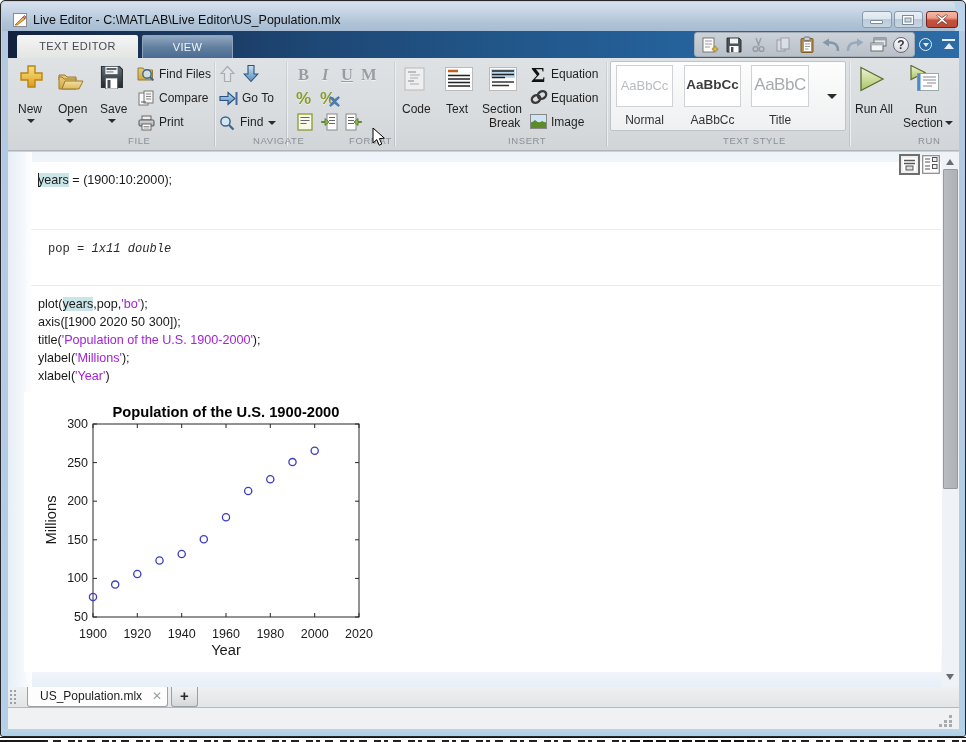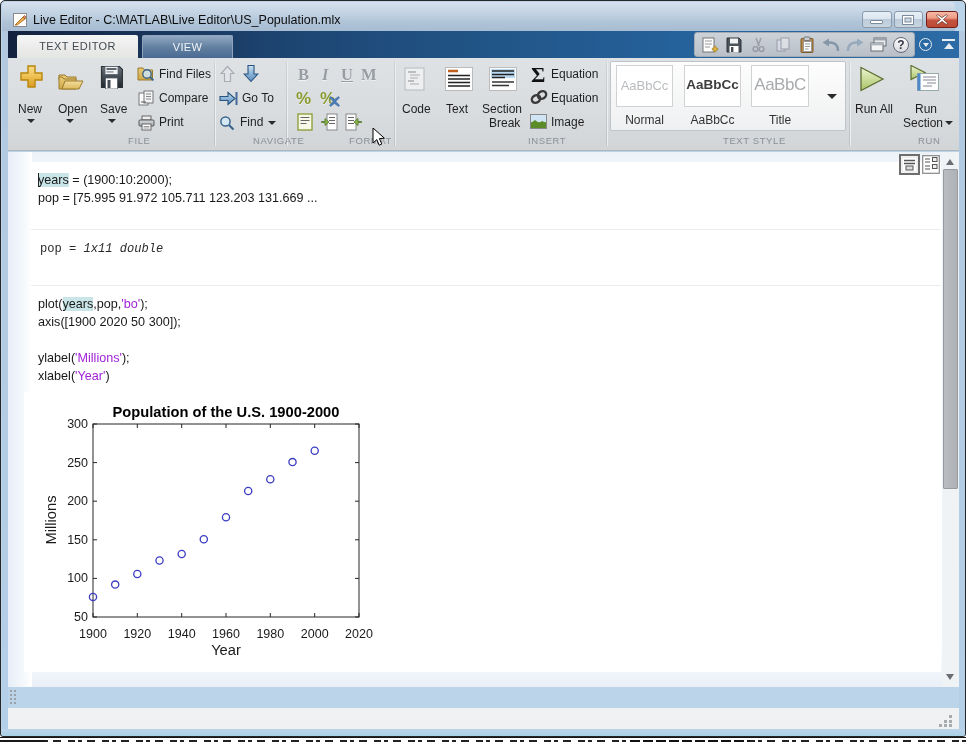--- a/index.html
+++ b/index.html
@@ -176,21 +176,21 @@
     <div id="ribbon">
 
       <div class="vsep" style="left:212px"></div>
       <div class="vsep" style="left:284px"></div>
       <div class="vsep" style="left:392px"></div>
       <div class="vsep" style="left:604px"></div>
       <div class="vsep" style="left:847px"></div>
       <div class="seclabel" style="left:94px">FILE</div>
       <div class="seclabel" style="left:219px">NAVIGATE</div>
       <div class="seclabel" style="left:315px">FORMAT</div>
-      <div class="seclabel" style="left:494px">INSERT</div>
+      <div class="seclabel" style="left:474px">INSERT</div>
       <div class="seclabel" style="left:689px">TEXT STYLE</div>
       <div class="seclabel" style="left:884px">RUN</div>
 
       <svg class="abs" style="left:17px;top:6px" width="25" height="25" viewBox="0 0 25 25">
         <path d="M9 2 h7 v7 h7 v7 h-7 v7 h-7 v-7 h-7 v-7 h7 z" fill="url(#gold)" stroke="#b8860b" stroke-width="1.4"></path>
         <defs>
             <linearGradient id="gold" x1="0" y1="0" x2="0" y2="1">
           <stop offset="0" stop-color="#f7dc8a"></stop>
               <stop offset="0.5" stop-color="#eec052"></stop>
               <stop offset="1" stop-color="#d99b23"></stop>
@@ -406,26 +406,26 @@
     <svg class="abs" style="left:371px;top:126px;z-index:50" width="14" height="20" viewBox="0 0 14 20">
       <path d="M1 1 L1 16 L4.8 12.6 L7.2 18.2 L9.8 17 L7.4 11.6 L12.4 11.2 Z" fill="#fff" stroke="#000" stroke-width="1"></path>
     </svg>
 
     <div id="editor">
       <div id="doc"></div>
       <div class="abs" style="left:0;top:0;width:24px;height:535px;background:linear-gradient(90deg,#e7eef7,#f6f9fc 70%,#ffffff)"></div>
 
       <div class="codeline" style="left:30px;top:21px"><span class="hl">years</span> = (1900:10:2000);</div>
       <div class="abs" style="left:30px;top:21px;width:1px;height:14px;background:#222"></div>
-      <div class="codeline" style="left:30px;top:39px">pop = [75.995 91.972 105.711 123.203 131.669 ...</div>
       <div class="abs" style="left:23px;top:77px;width:910px;height:1px;background:#ededee"></div>
-      <div class="outline" style="left:32px;top:90px">pop = <i>1x11 double</i></div>
+      <div class="outline" style="left:40px;top:90px">pop = <i>1x11 double</i></div>
       <div class="abs" style="left:23px;top:133px;width:910px;height:1px;background:#ececec"></div>
       <div class="codeline" style="left:30px;top:145px">plot(<span class="hl">years</span>,pop,<span class="str">'bo'</span>);</div>
       <div class="codeline" style="left:30px;top:163px">axis([1900 2020 50 300]);</div>
+      <div class="codeline" style="left:30px;top:181px">title(<span class="str">'Population of the U.S. 1900-2000'</span>);</div>
       <div class="codeline" style="left:30px;top:199px">ylabel(<span class="str">'Millions'</span>);</div>
       <div class="codeline" style="left:30px;top:217px">xlabel(<span class="str">'Year'</span>)</div>
 
       <svg class="abs" style="left:16px;top:240px" width="420" height="280" viewBox="0 0 420 280">
         <rect x="0" y="0" width="420" height="280" fill="#ffffff"></rect>
         <text x="202" y="25" font-size="14.7" font-weight="bold" fill="#000" text-anchor="middle" font-family="Liberation Sans">Population of the U.S. 1900-2000</text>
         <rect x="69" y="32" width="266" height="193" fill="none" stroke="#262626" stroke-width="1"></rect>
 
         <g stroke="#262626" stroke-width="1">
           <line x1="69" y1="225" x2="69" y2="221"></line>
@@ -506,20 +506,24 @@
         <rect x="10.5" y="9.5" width="4.5" height="4" fill="#eee" stroke="#555"></rect>
       </svg>
     </div>
 
     <div id="sb">
       <div style="position:absolute;left:4px;top:7px;width:0;height:0;border-left:4.5px solid transparent;border-right:4.5px solid transparent;border-bottom:6px solid #6a6e72"></div>
       <div id="sb-thumb"></div>
       <div style="position:absolute;left:4px;bottom:7px;width:0;height:0;border-left:4.5px solid transparent;border-right:4.5px solid transparent;border-top:6px solid #6a6e72"></div>
     </div>
 
+    <div id="tabbar">
+      <div id="doctab"><span style="padding-left:12px">US_Population.mlx</span><span style="position:absolute;left:124px;top:0;color:#9aa0a5;font-size:12px">✕</span></div>
+      <div id="plustab">+</div>
+    </div>
     <div id="statusbar"></div>
     <div id="bottomborder"></div>
 
     <svg class="abs" style="left:8px;top:688px" width="8" height="15" viewBox="0 0 8 15">
       <g fill="#9aa0a5">
         <rect x="1" y="1" width="2" height="2"></rect>
           <rect x="5" y="1" width="2" height="2"></rect>
         <rect x="1" y="5" width="2" height="2"></rect>
           <rect x="5" y="5" width="2" height="2"></rect>
         <rect x="1" y="9" width="2" height="2"></rect>

